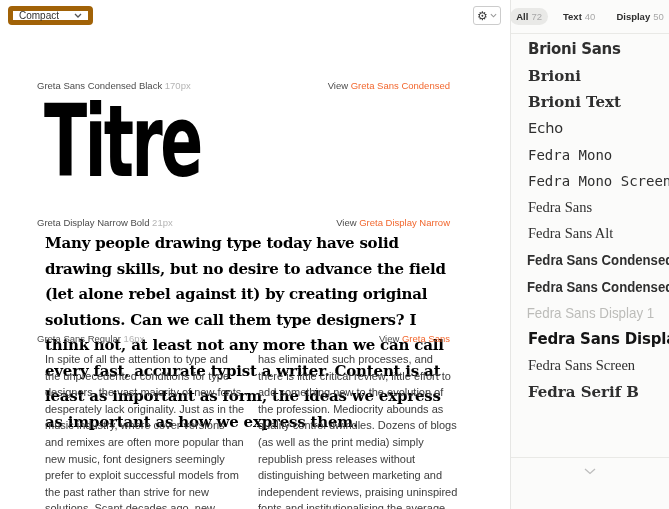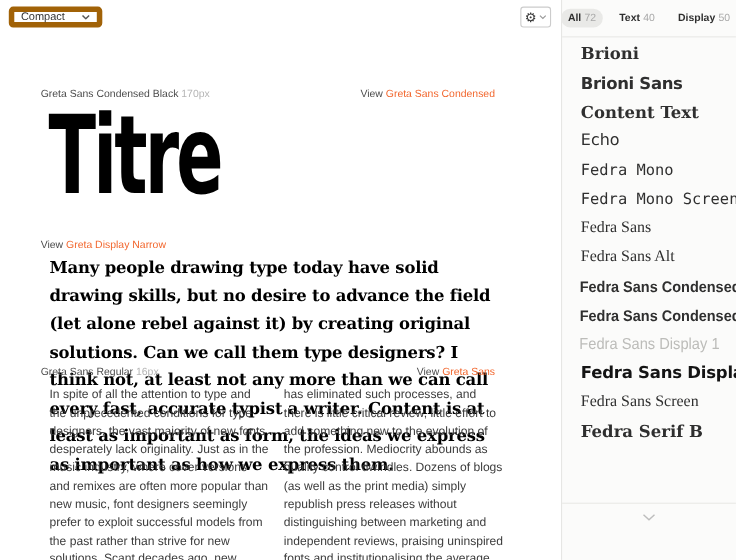--- a/index.html
+++ b/index.html
@@ -143,20 +143,24 @@
       <span class="fname">Greta Sans Condensed Black</span>
       <span class="fsize">170px</span>
     </span>
     <span class="view">
       <span>View </span><a style="color:#f2672e;">Greta Sans Condensed</a>
     </span>
   </div>
   <div class="titre">Titre</div>
 
   <div class="sec-head head2">
+    <span>
+      <span class="fname">Greta Display Narrow Bold</span>
+      <span class="fsize">21px</span>
+    </span>
     <span class="view">
       <span>View </span><a style="color:#f2672e;">Greta Display Narrow</a>
     </span>
   </div>
   <div class="para">Many people drawing type today have solid drawing skills, but no desire to advance the field (let alone rebel against it) by creating original solutions. Can we call them type designers? I think not, at least not any more than we can call every fast, accurate typist a writer. Content is at least as important as form, the ideas we express as important as how we express them.</div>
 
   <div class="sec-head head3">
     <span>
       <span class="fname">Greta Sans Regular</span>
       <span class="fsize">16px</span>
@@ -184,23 +188,23 @@
       <span class="t-count">40</span>
     </div>
     <div class="tab">
       <span class="t-label">Display</span>
       <span class="t-count">50</span>
     </div>
   </div>
   <div class="tabs-divider"></div>
 
   <div class="font-list">
+    <div class="font-item f-brioni-sans">Brioni Sans</div>
     <div class="font-item f-brioni">Brioni</div>
-    <div class="font-item f-brioni-sans">Brioni Sans</div>
-    <div class="font-item f-brioni-text">Content Text</div>
+    <div class="font-item f-brioni-text">Brioni Text</div>
     <div class="font-item f-echo">Echo</div>
     <div class="font-item f-mono">Fedra Mono</div>
     <div class="font-item f-mono">Fedra Mono Screen</div>
     <div class="font-item f-sans">Fedra Sans</div>
     <div class="font-item f-sans">Fedra Sans Alt</div>
     <div class="font-item f-sans-cond">Fedra Sans Condensed</div>
     <div class="font-item f-sans-cond">Fedra Sans Condensed Alt</div>
     <div class="font-item f-display1">Fedra Sans Display 1</div>
     <div class="font-item f-display2">Fedra Sans Display 2</div>
     <div class="font-item f-sans">Fedra Sans Screen</div>

